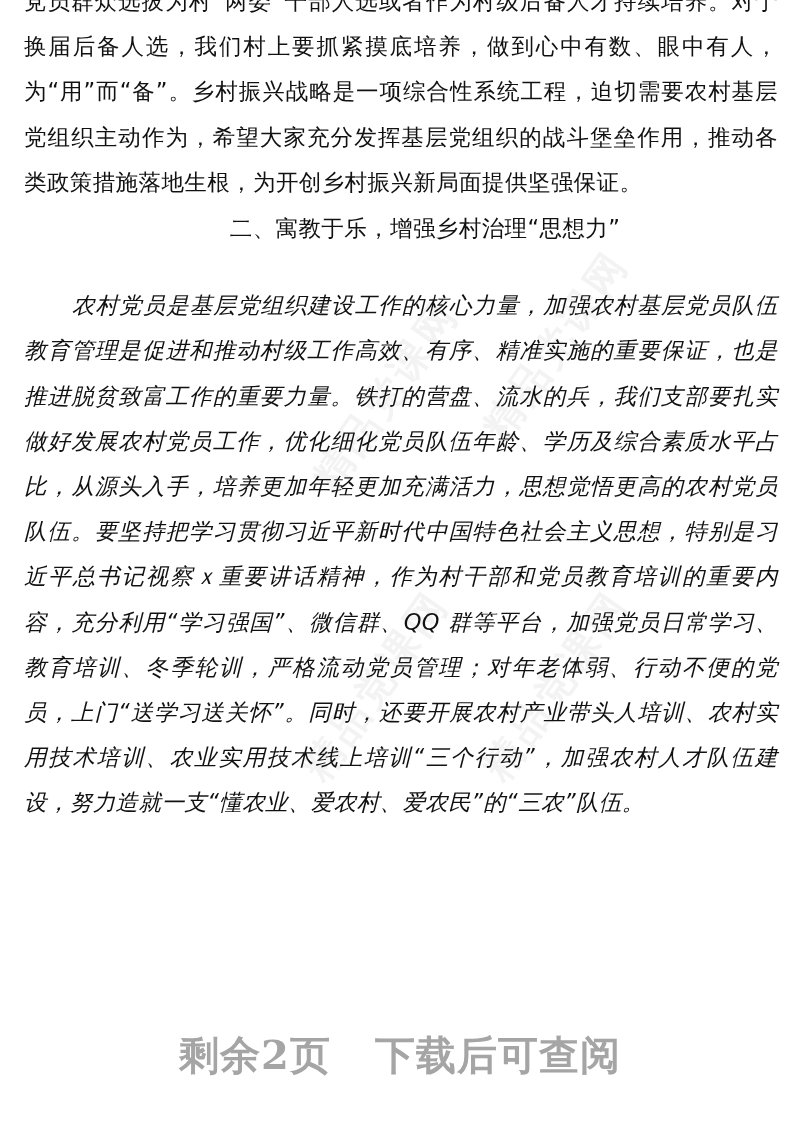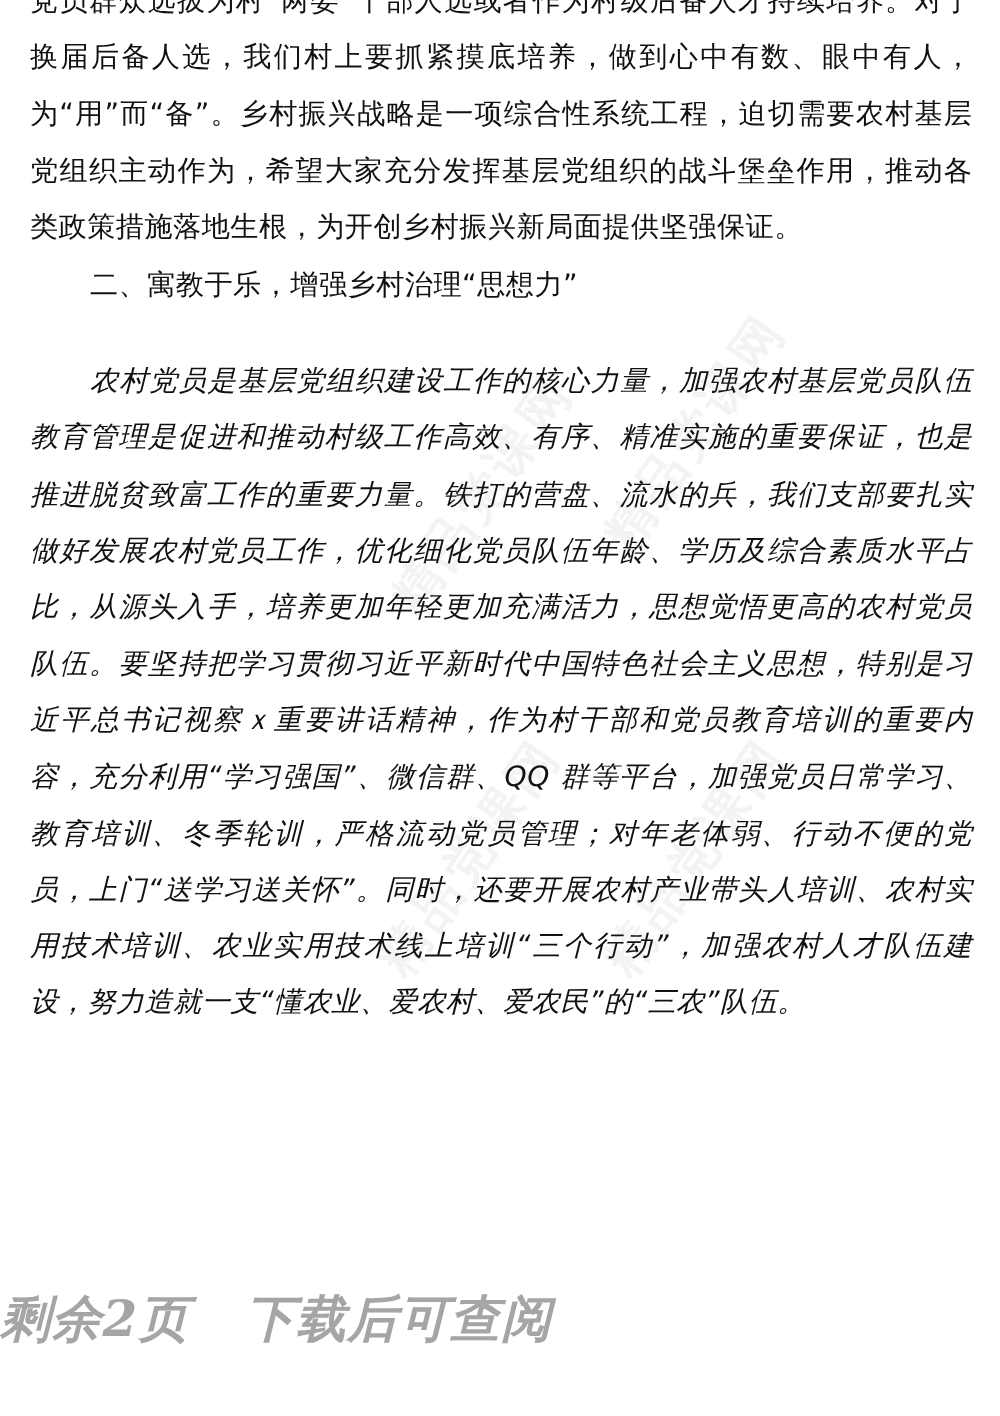--- a/index.html
+++ b/index.html
@@ -41,44 +41,44 @@
     text-indent: 48px;
     font-style: italic;
   }
   .heading {
     margin: 0;
     font-size: 22.5px;
     line-height: 45.2px;
     text-indent: 48px;
     letter-spacing: 0.4px;
     padding: 1px 0 0 0;
+    text-align: center;
   }
   .watermark {
     position: absolute;
     font-size: 40px;
     color: rgba(170,170,170,0.14);
     transform: rotate(-55deg);
     transform-origin: left top;
     white-space: nowrap;
     pointer-events: none;
     letter-spacing: 4px;
     font-weight: bold;
   }
   .more-banner {
     position: absolute;
     left: 0;
     top: 1028px;
     width: 800px;
-    text-align: left;
+    text-align: center;
     font-size: 40px;
     font-weight: bold;
     color: #a5a5a5;
     font-family: "DejaVu Serif", "Liberation Serif", serif;
     letter-spacing: 1px;
-    font-style: italic;
   }
   .more-banner .gap {
     display: inline-block;
     width: 44px;
   }
 </style>
 </head>
 <body>
 
 <div class="page">

